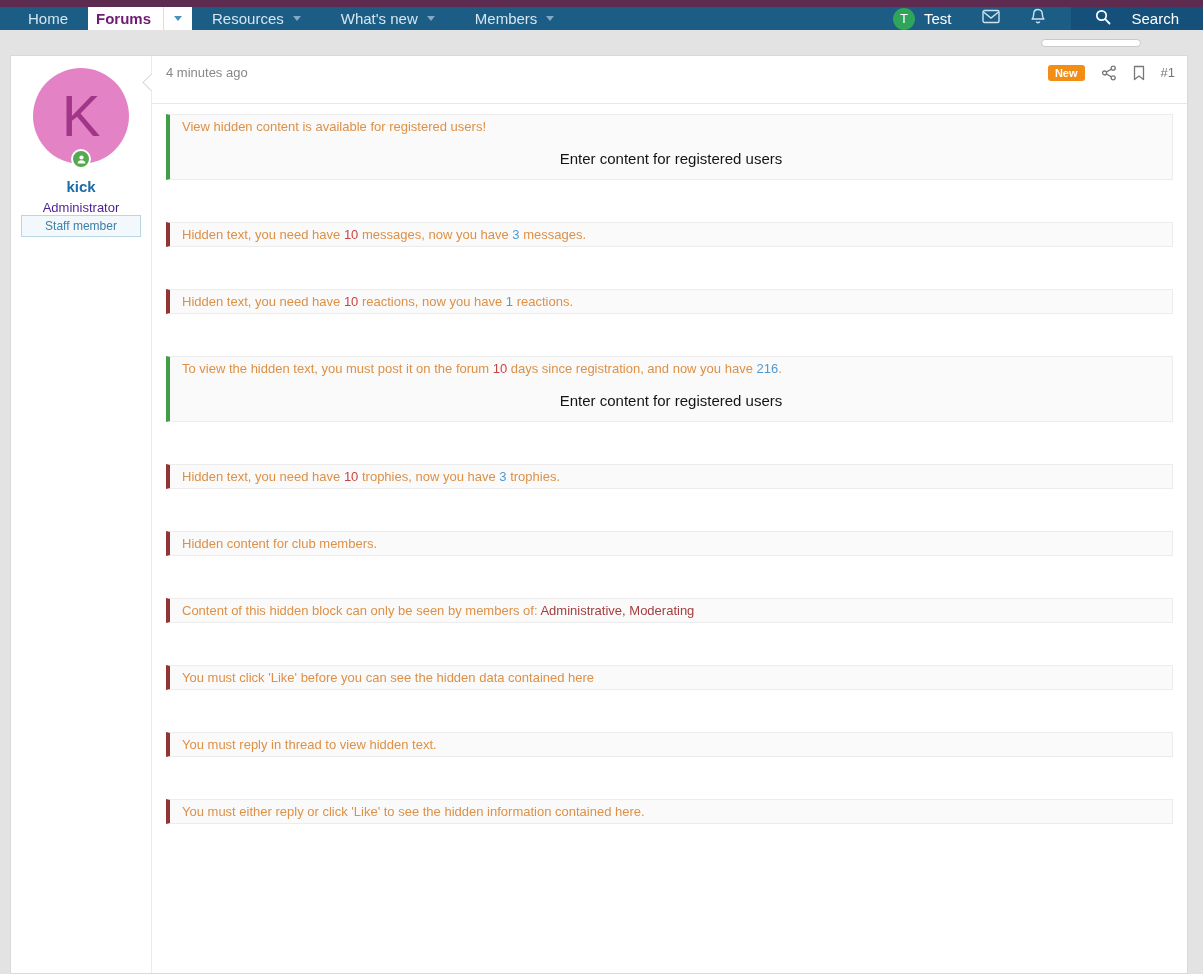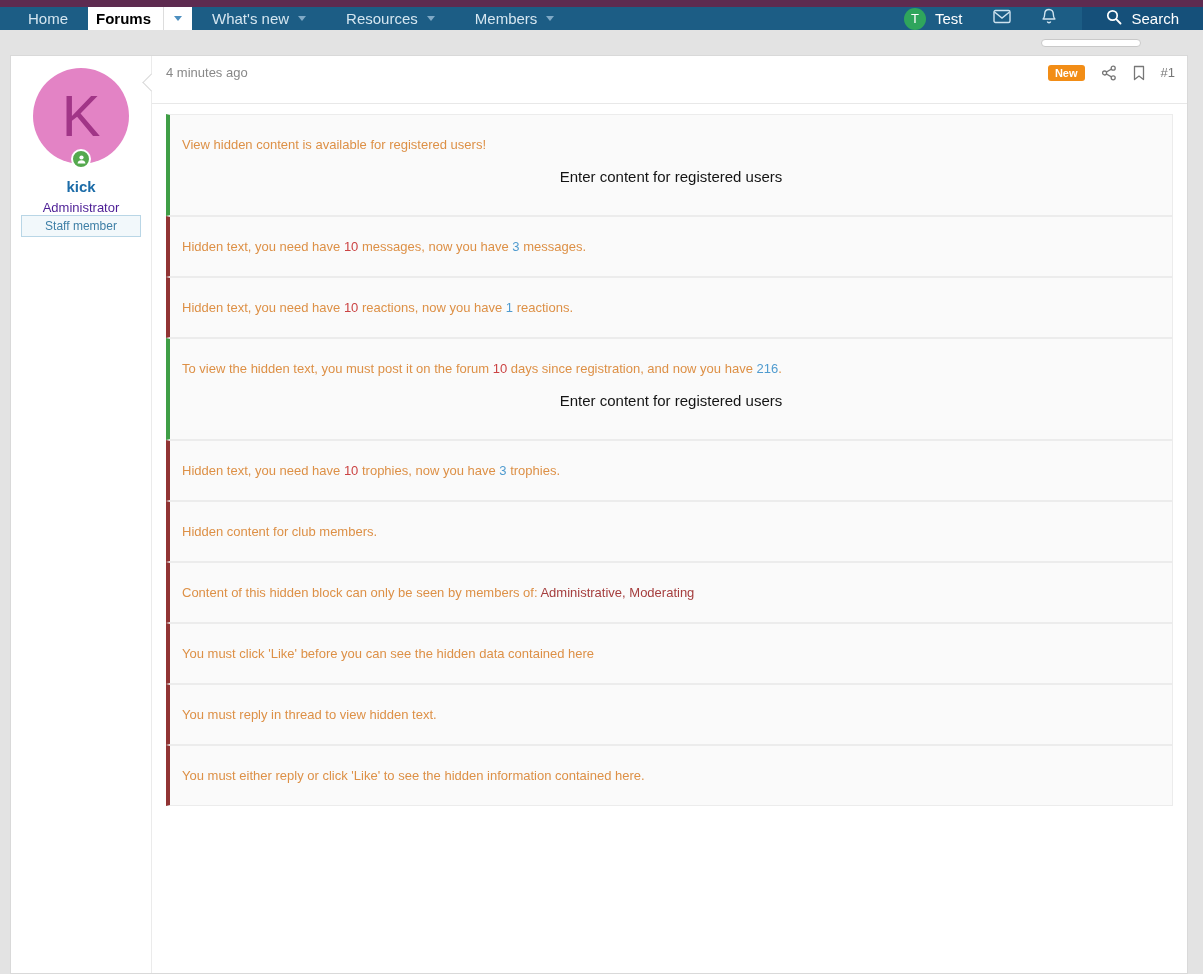--- a/index.html
+++ b/index.html
@@ -12,30 +12,30 @@
   
   .top-strip { height:7px; background:#5e2b50; }
   .navbar { height:23px; background:#1c5d85; display:flex; align-items:stretch; position:relative; }
   .nav-tabs { display:flex; margin-left:8px; }
   .tab { display:flex; align-items:center; padding:0 20px; color:#d5e6f0; font-size:15px; cursor:pointer; }
   .tab .arrow {
     margin-left:9px; width:0; height:0;
     border-left:4px solid transparent; border-right:4px solid transparent;
     border-top:5px solid #7fa9c6;
   }
-  .tab.active { background:#fff; color:#000000; font-weight:bold; padding-right:0;padding-left:8px; }
+  .tab.active { background:#fff; color:#701a75; font-weight:bold; padding-right:0;padding-left:8px; }
   .tab.active .arrow-wrap { border-left:1px solid #ddd; margin-left:12px; padding:0 10px; align-self:stretch; display:flex; align-items:center; }
   .tab.active .arrow { margin-left:0; border-top-color:#4d8fbf; }
   .arrow-wrap { display:flex; align-items:center; }
   .nav-right { margin-left:auto; display:flex; align-items:stretch; }
   .account { display:flex; align-items:center; gap:9px; color:#fff; font-size:15px; padding:0 16px; cursor:pointer; }
   .avatar-sm { width:22px; height:22px; border-radius:50%; background:#2fa55c; color:#fff;
     display:flex; align-items:center; justify-content:center; font-size:13px; flex:0 0 auto; }
   .icon-btn { display:flex; align-items:center; padding:0 15px; color:#cfe3ef; cursor:pointer; }
-  .search-box { background:#15507a; display:flex; align-items:center; padding:7px 24px; color:#fff; gap:9px; font-size:15px; cursor:pointer; margin-left:10px; }
+  .search-box { background:#15507a; display:flex; align-items:center; padding:7px 24px; color:#fff; gap:20px; font-size:15px; cursor:pointer; margin-left:10px; }
   .dropdown-sliver { position:absolute; top:39px; left:1041px; width:100px; height:8px;
     background:#fff; border:1px solid #c9c9c9; border-radius:4px; }
   
   .page { position:absolute; top:55px; left:10px; width:1178px; height:919px;
     background:#fff; border:1px solid #d9d9d9; display:flex; }
   
   .user-cell { width:140px; padding:12px 10px 0; text-align:center; flex:0 0 auto; }
   .avatar-lg { width:96px; height:96px; border-radius:50%; background:#e383c5; color:#a13587;
     font-size:58px; line-height:96px; text-align:center; margin:0 auto; position:relative; cursor:pointer; }
   .online-badge { position:absolute; bottom:-5px; left:50%; transform:translateX(-50%);
@@ -52,21 +52,21 @@
   .msg-header { display:flex; align-items:flex-start; padding:9px 12px 19px 14px;
     border-bottom:1px solid #e8e8e8; color:#888; font-size:13px; }
   .msg-time { flex:1; cursor:pointer; }
   .badge-new { background:#f28d16; color:#fff; font-size:11px; font-weight:bold;
     padding:2px 7px; border-radius:3px; margin-right:16px; }
   .hdr-icon { display:flex; align-items:center; color:#777; margin-right:15px; cursor:pointer; }
   .post-number { color:#777; cursor:pointer; }
   .msg-body { padding:10px 14px 0 14px; }
   
   .hide-block { background:#fafafa; border:1px solid #ececec; border-left:4px solid #913434;
-    padding:18px 12px; font-size:13px; }
+    padding:0 12px; margin-bottom:42px; font-size:13px; }
   .hide-block.green { border-left-color:#3f9e46; }
   .hide-notice { color:#dd9046; line-height:23px; }
   .seg-red { color:#cb4343; }
   .seg-blue { color:#4f9bcf; }
   .seg-darkred { color:#a53e3e; }
   .hide-content { color:#141414; font-size:15px; line-height:26px; margin:8px 0 7px;text-align:center; }
   .like-chip { color:#2279b5; font-weight:bold; white-space:nowrap; }
   .like-chip svg { vertical-align:-3px; margin:0 5px 0 3px; }
 </style>
 </head>
@@ -79,27 +79,27 @@
       <div class="tab">
         <span>Home</span>
       </div>
       <div class="tab active">
         <span>Forums</span>
         <span class="arrow-wrap">
           <span class="arrow"></span>
         </span>
       </div>
       <div class="tab">
+        <span>Resources</span>
+        <span class="arrow-wrap">
+          <span class="arrow"></span>
+        </span>
+      </div>
+      <div class="tab">
         <span>What's new</span>
-        <span class="arrow-wrap">
-          <span class="arrow"></span>
-        </span>
-      </div>
-      <div class="tab">
-        <span>Resources</span>
         <span class="arrow-wrap">
           <span class="arrow"></span>
         </span>
       </div>
       <div class="tab">
         <span>Members</span>
         <span class="arrow-wrap">
           <span class="arrow"></span>
         </span>
       </div>

